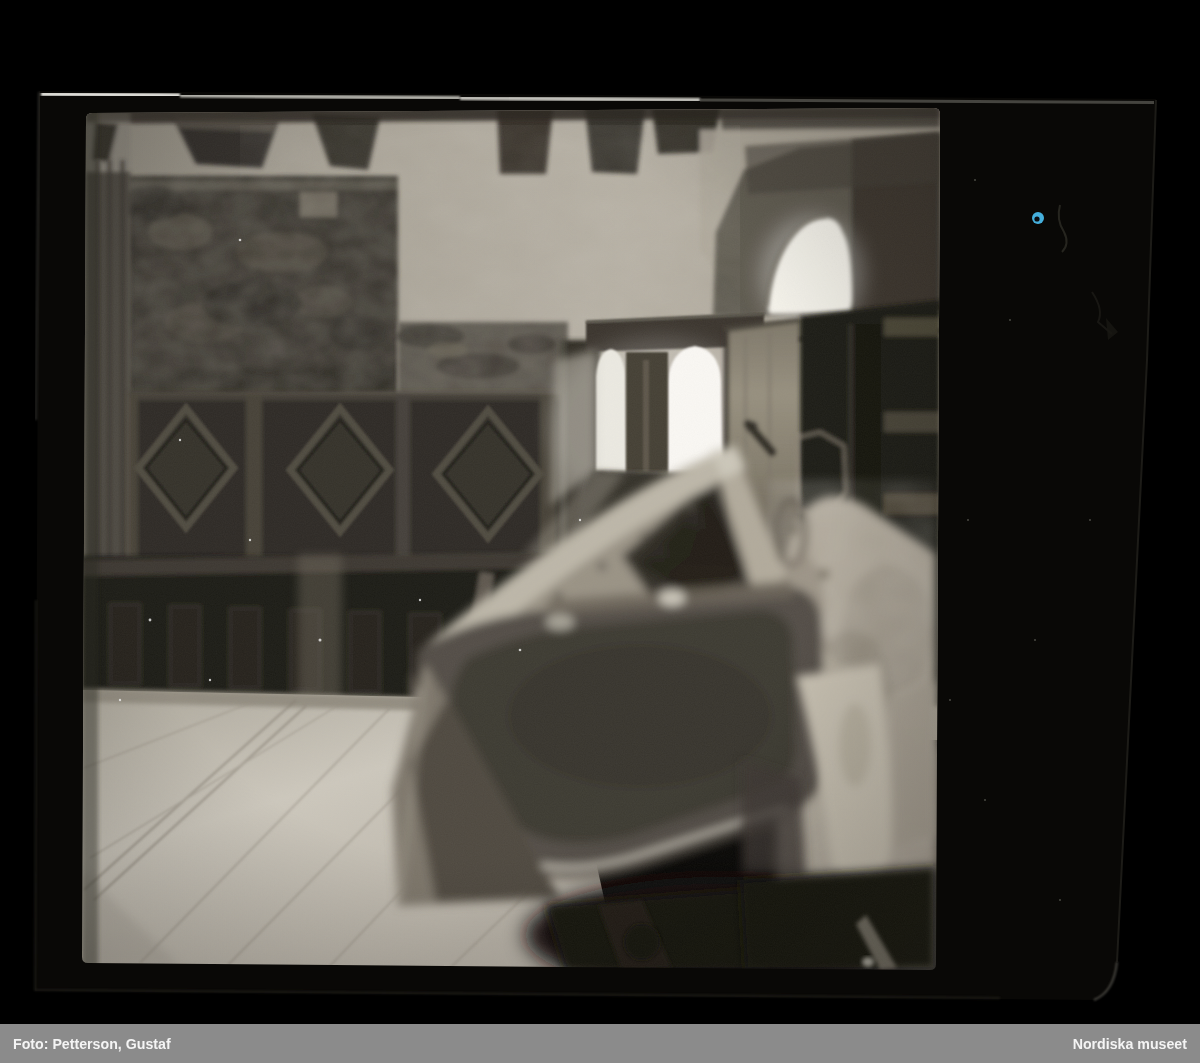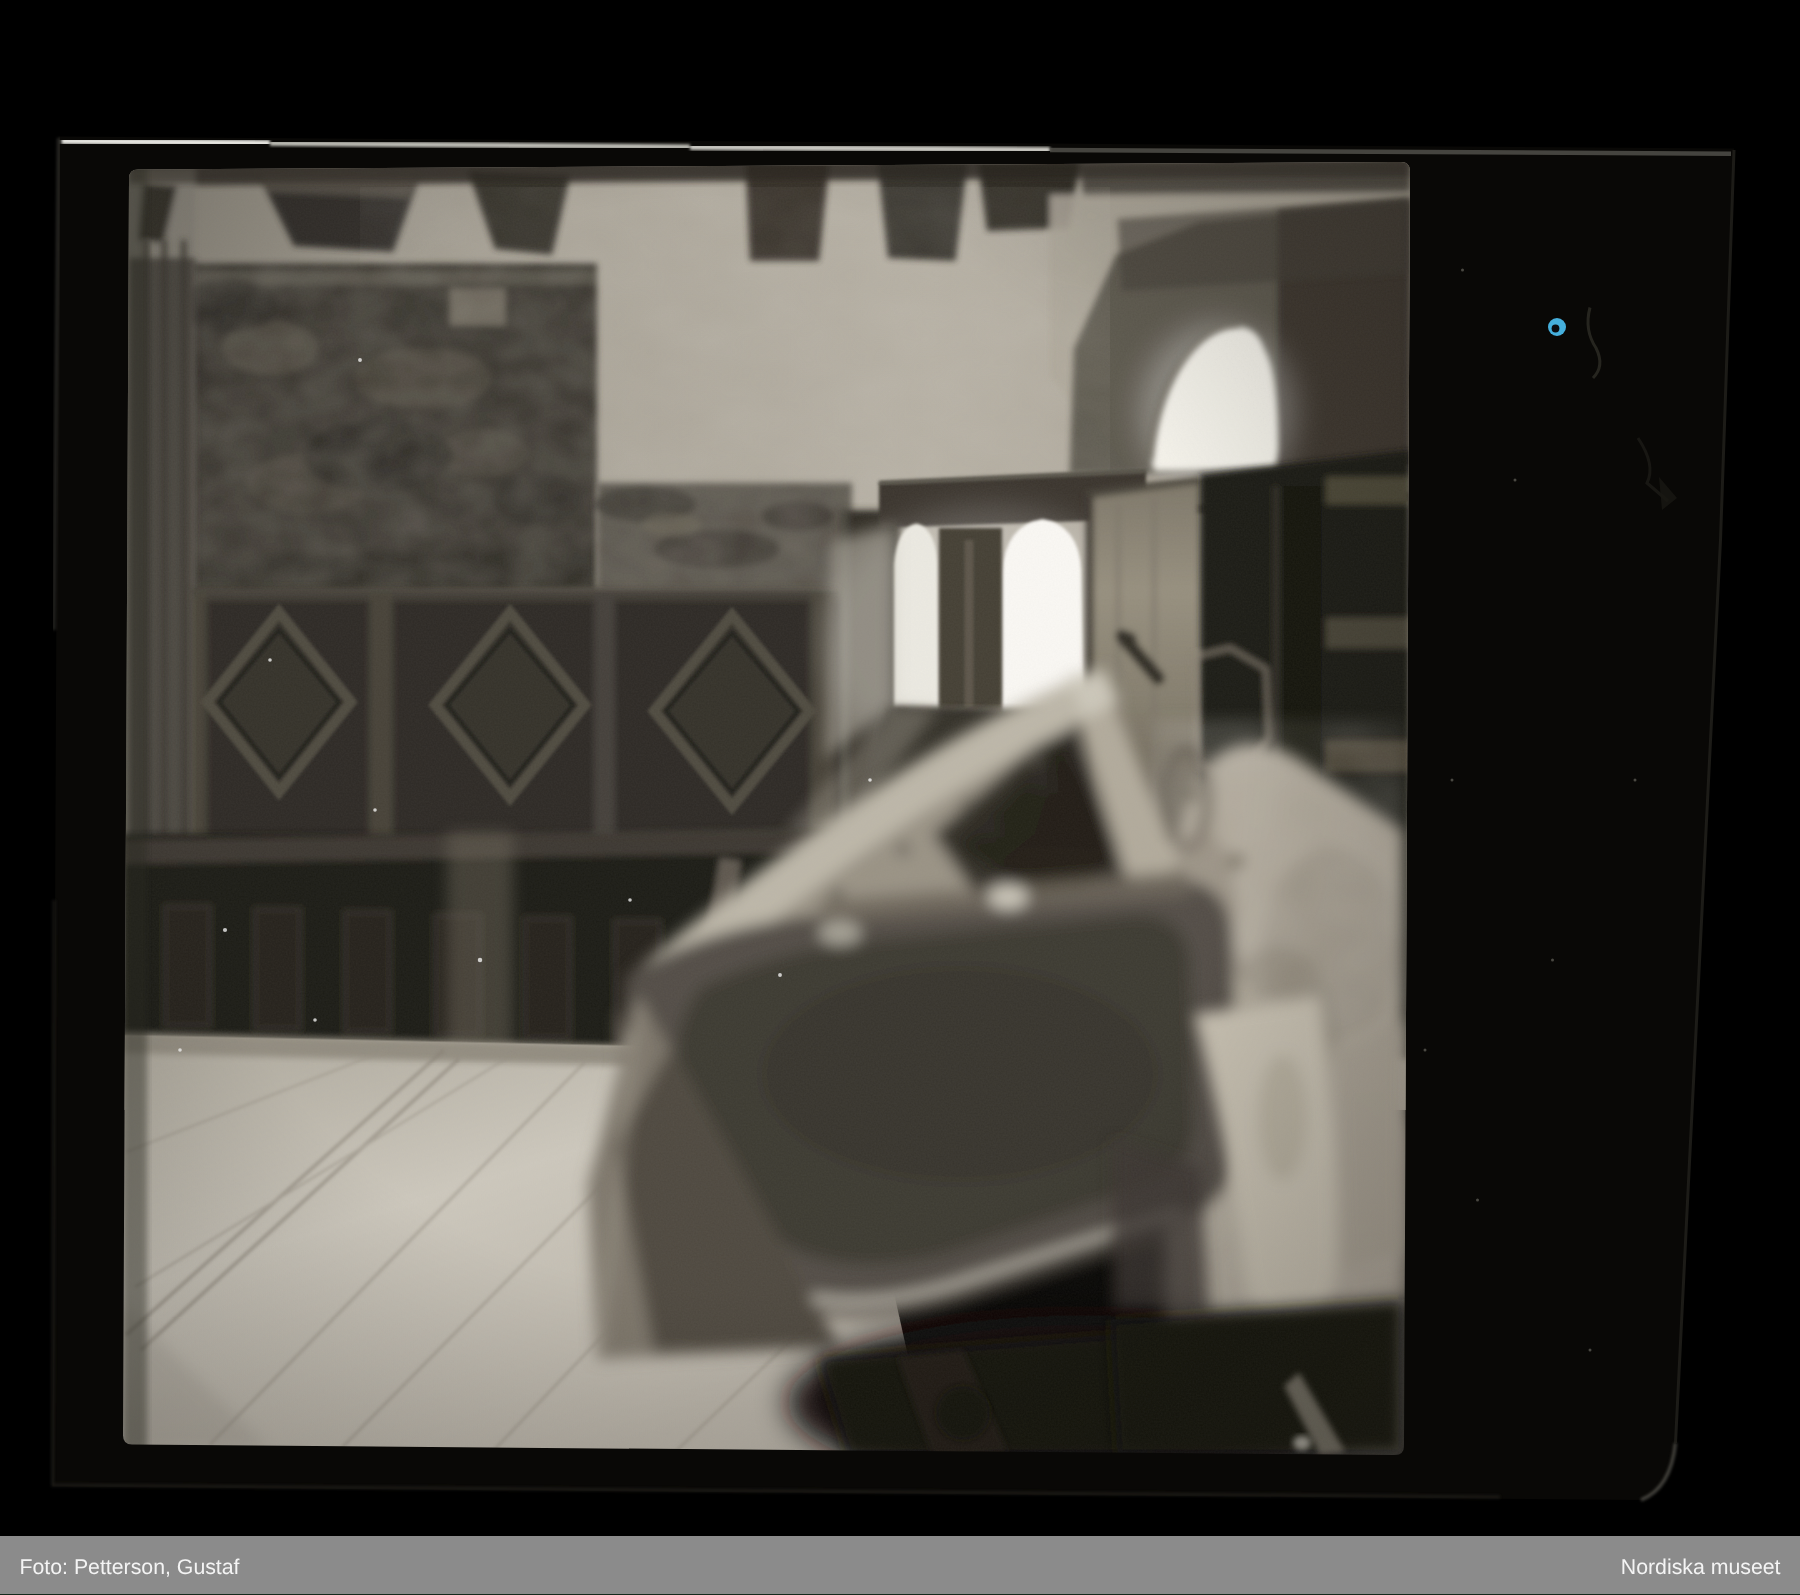--- a/index.html
+++ b/index.html
@@ -1,16 +1,16 @@
 <!DOCTYPE html>
 <html><head>
 <meta charset="utf-8">
 <style>
   html,body{margin:0;padding:0;background:#000;}
-  .stage{position:relative;width:1200px;height:1063px;background:#15803d;overflow:hidden;}
+  .stage{position:relative;width:1200px;height:1063px;background:#a3a3a3;overflow:hidden;font-weight:bold;}
   svg{display:block;}
 </style>
 </head>
 <body>
 <div class="stage">
 <svg width="1200" height="1063" viewBox="0 0 1200 1063" xmlns="http://www.w3.org/2000/svg">
 <defs>
   <clipPath id="photoClip">
     <path d="M92,113 L934,108 Q940,108 940,114 L936,964 Q936,970 930,970 L88,963 Q82,963 82,957 L86,119 Q86,113 92,113 Z"></path>
   </clipPath>

